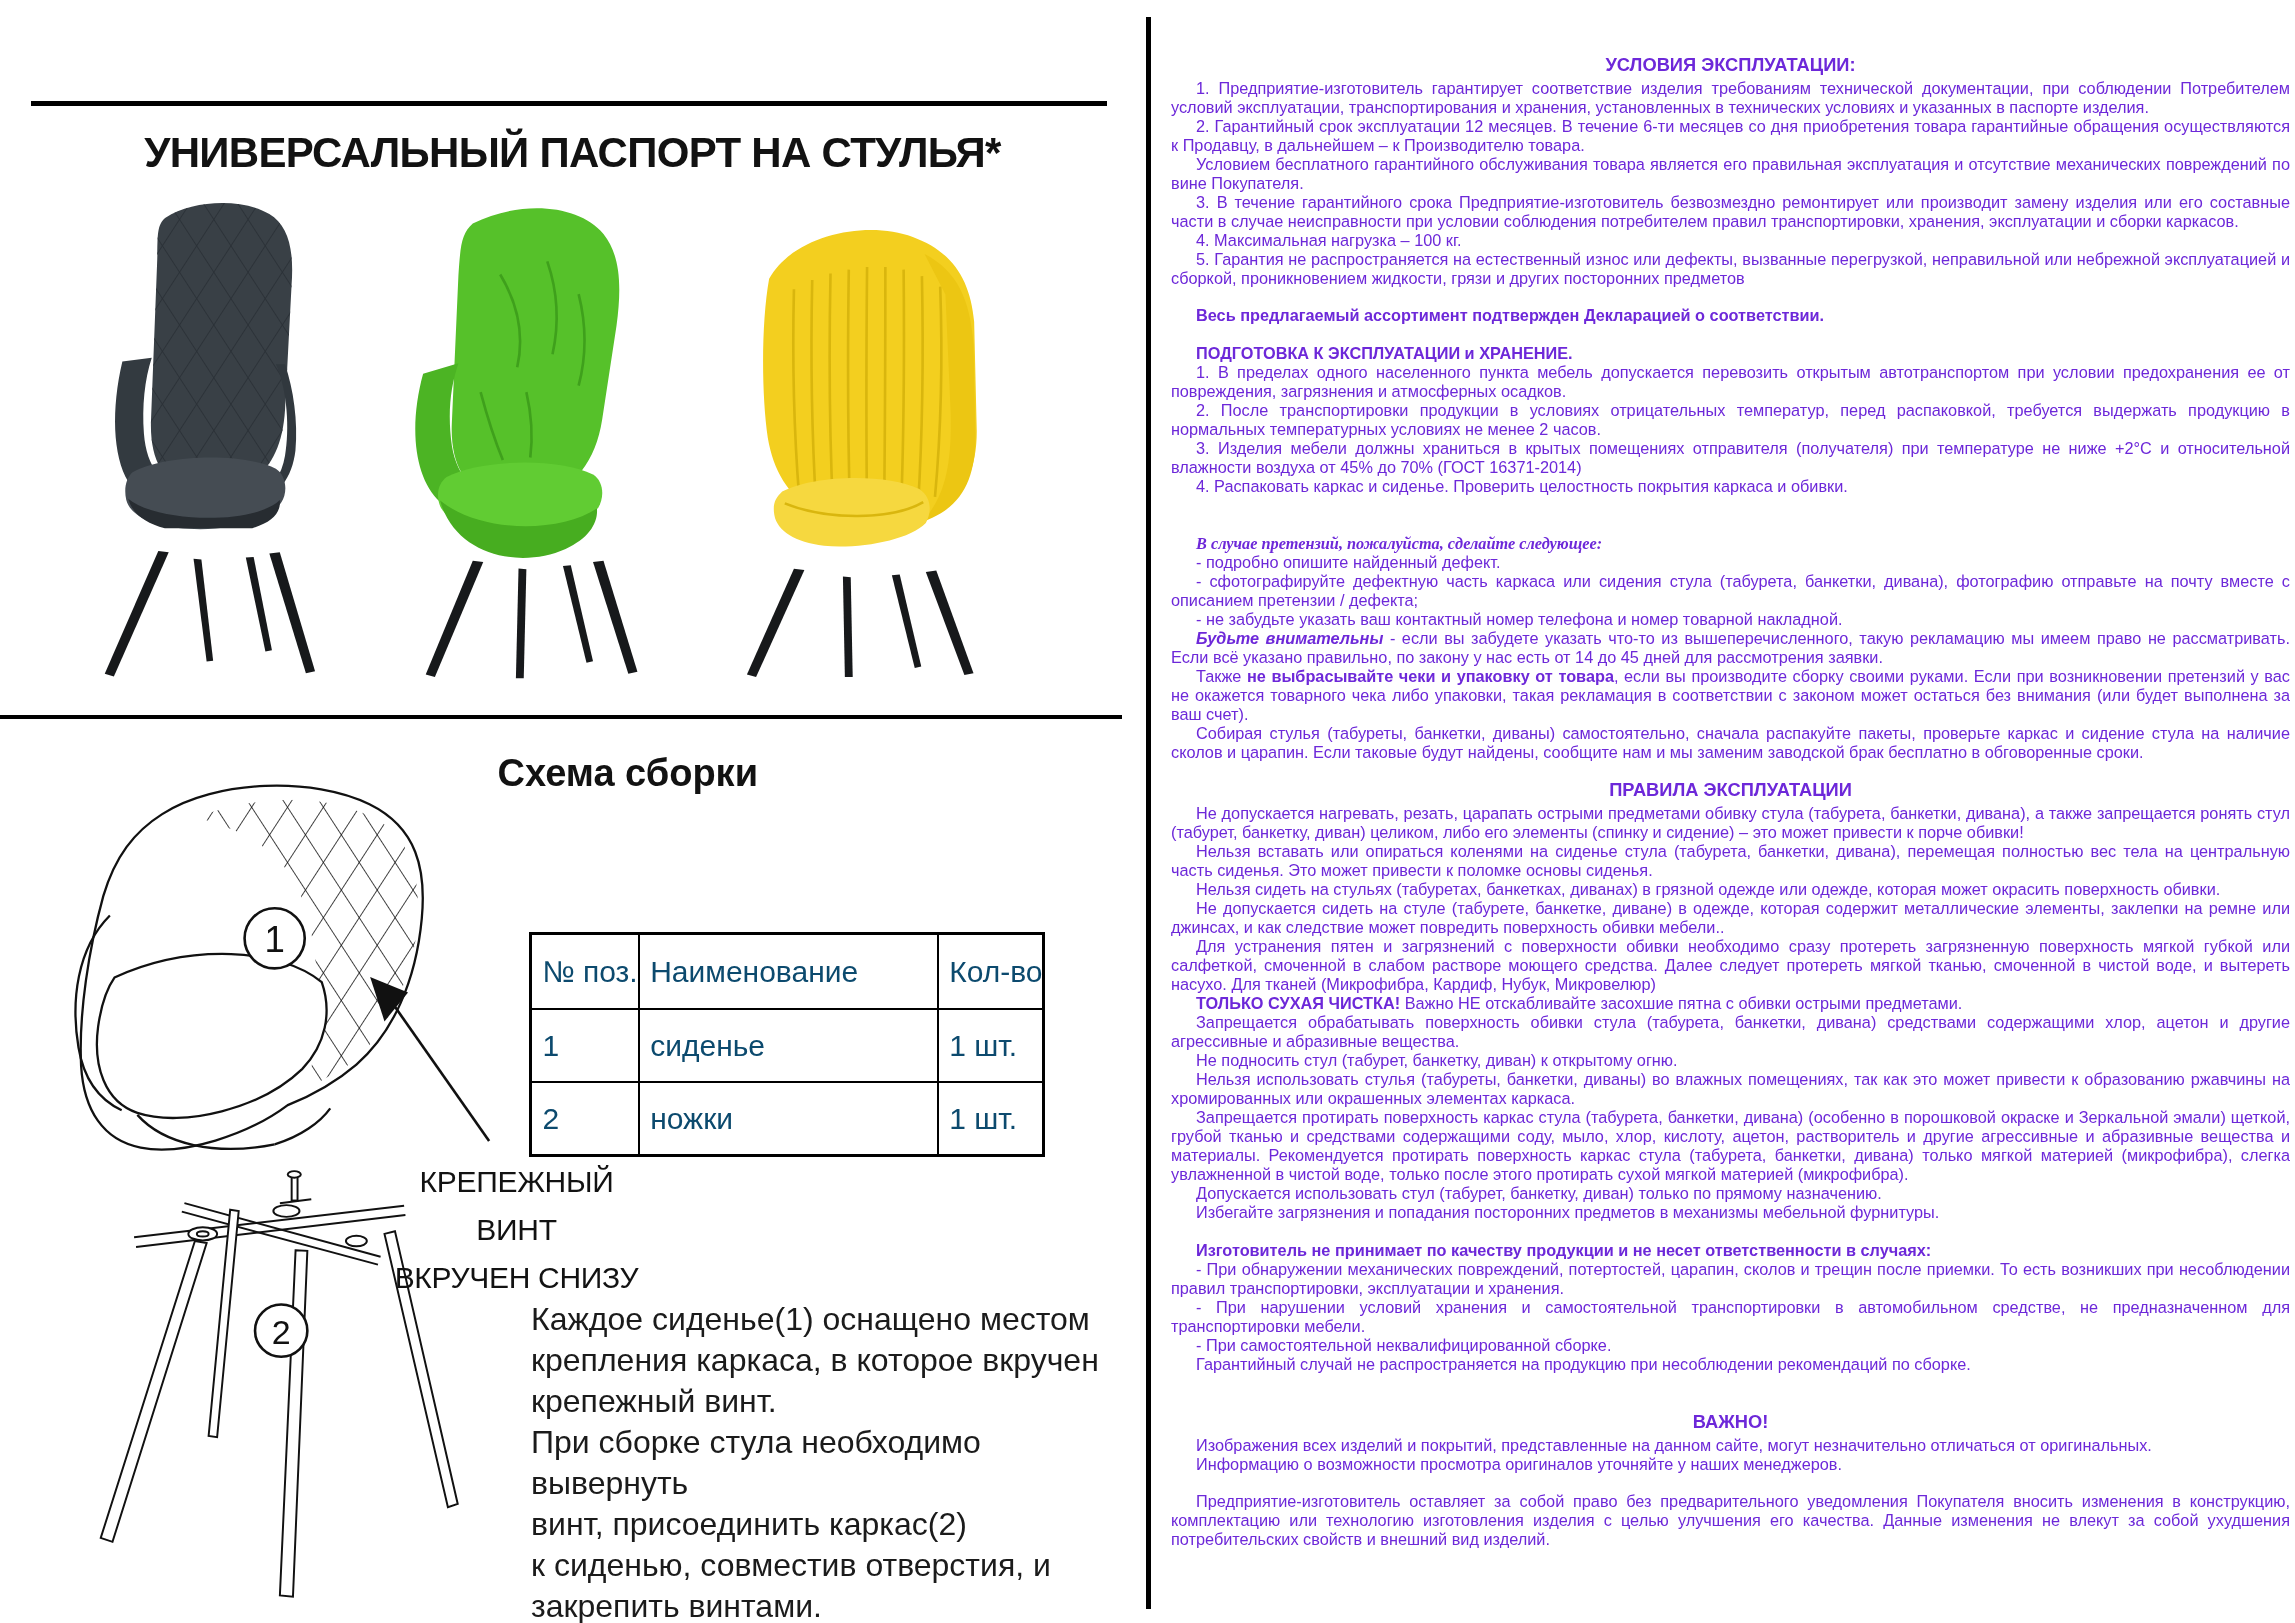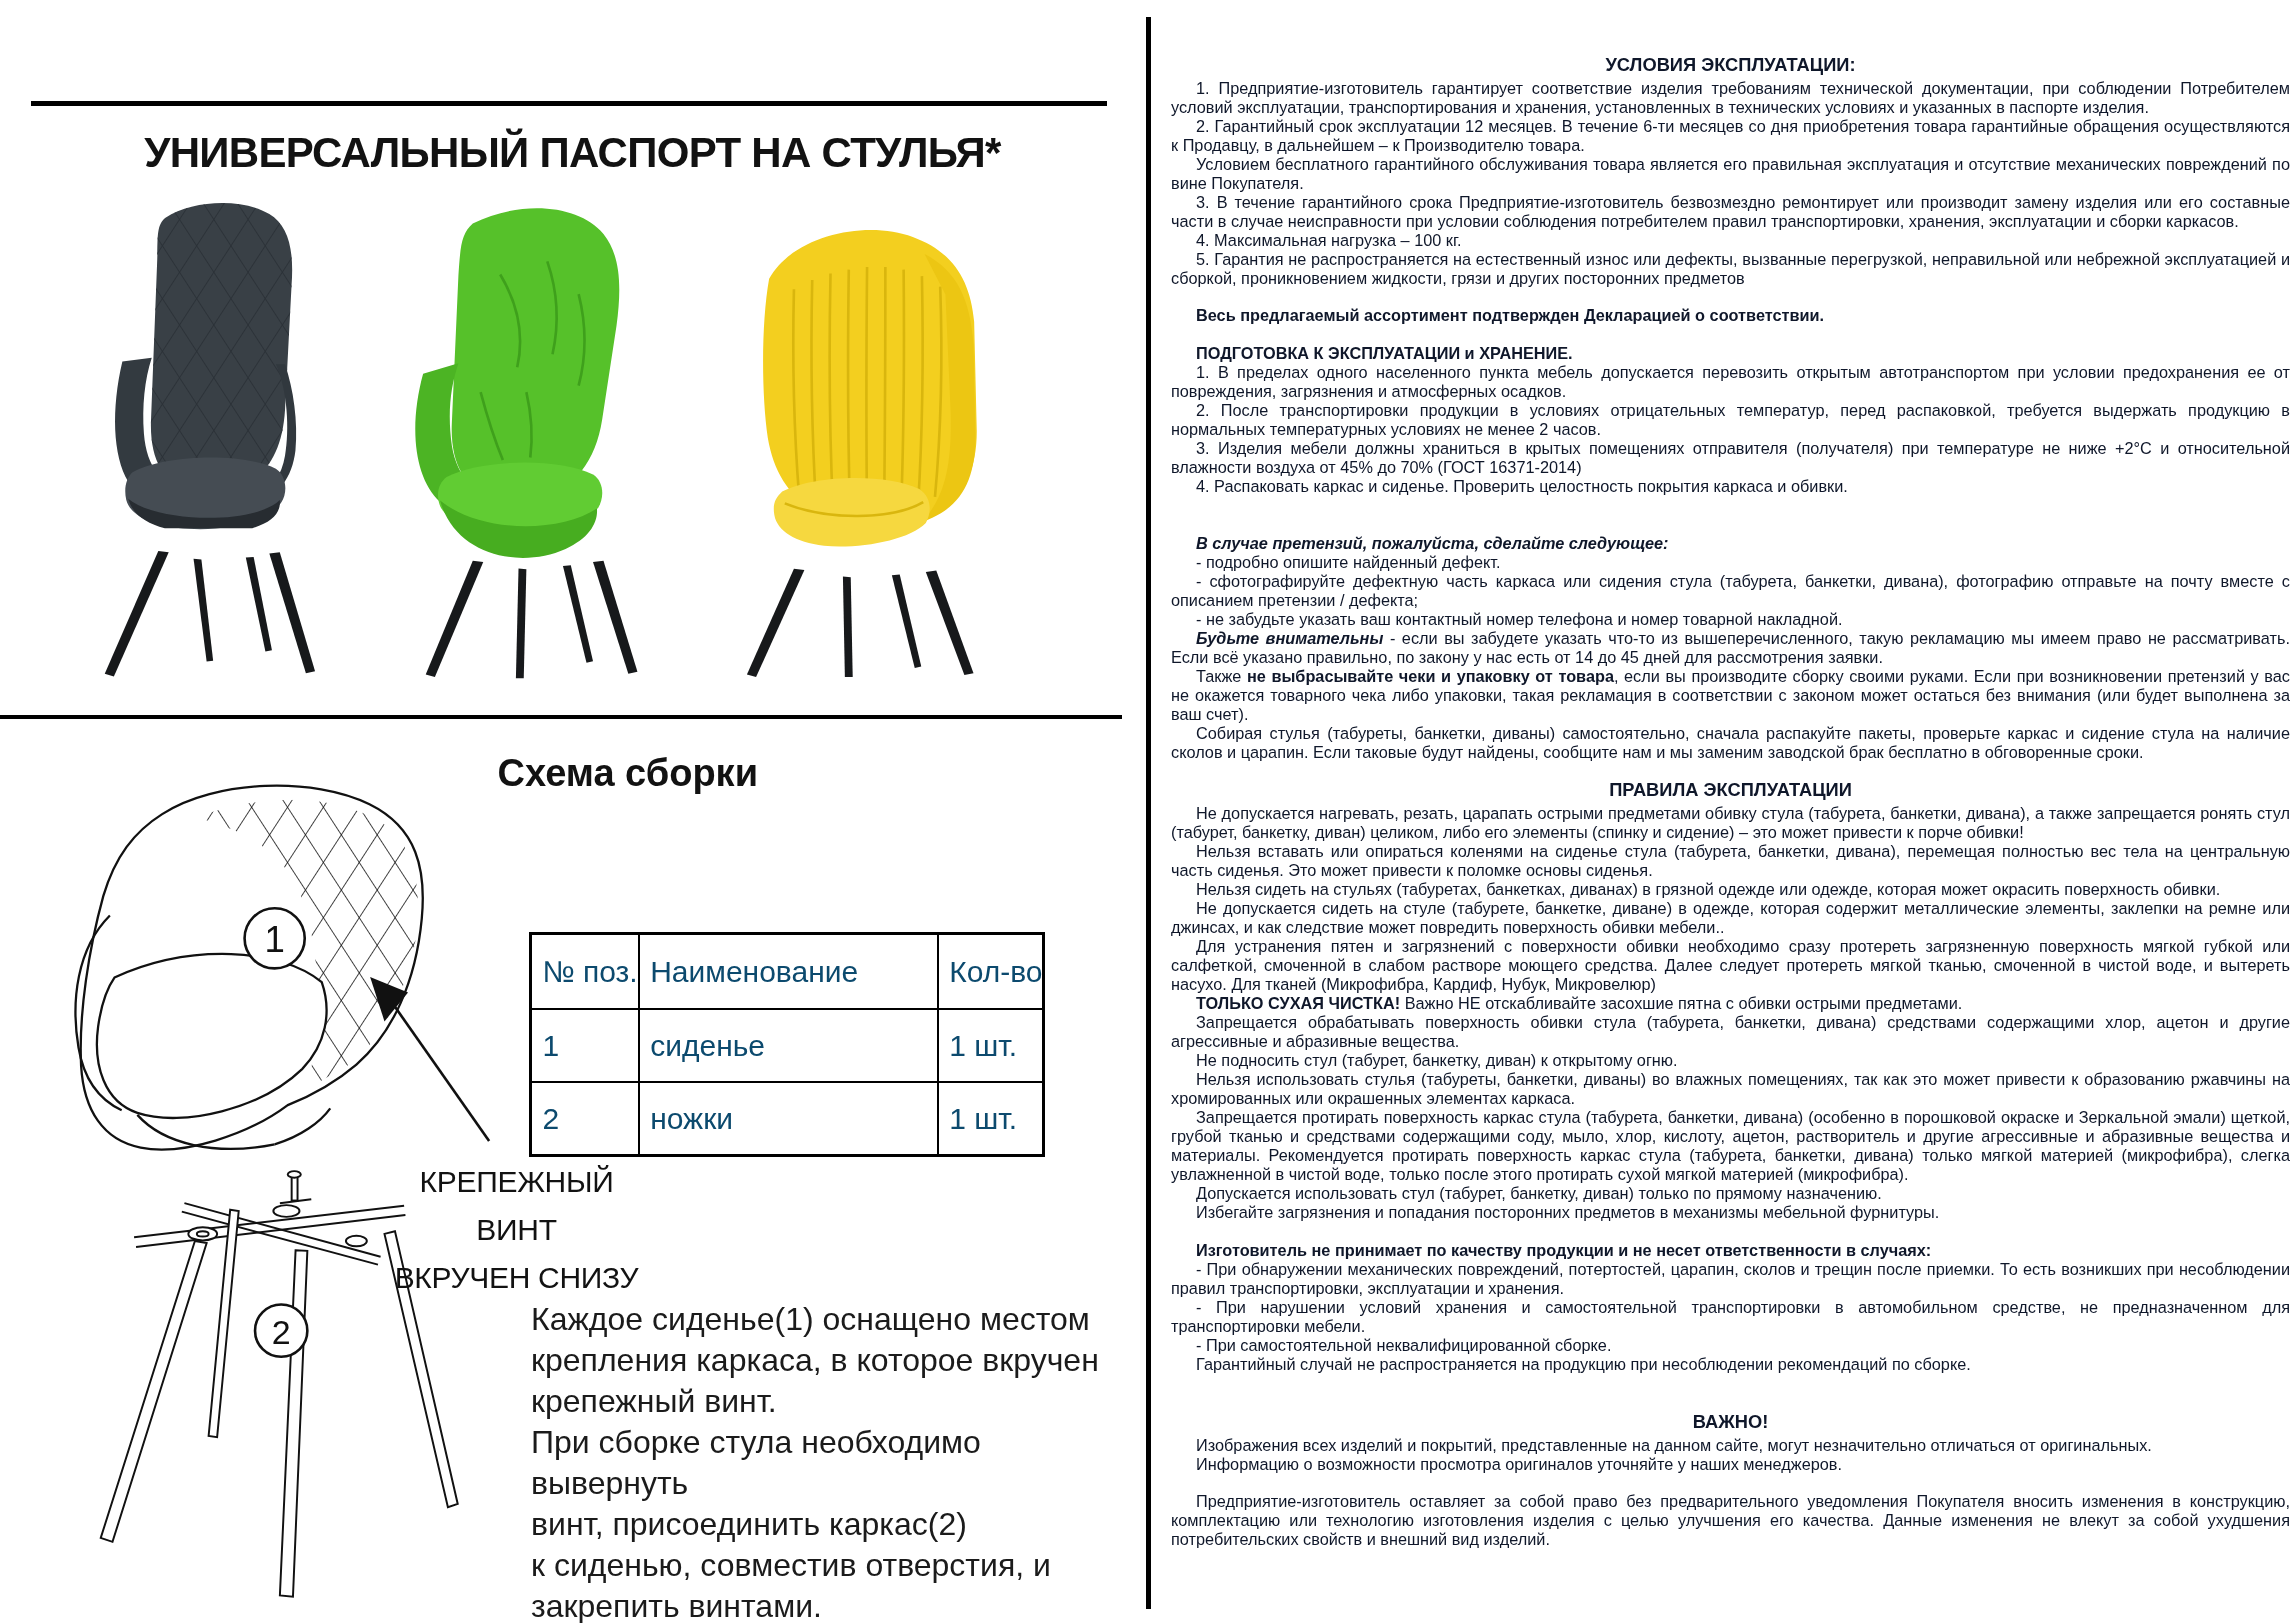--- a/index.html
+++ b/index.html
@@ -29,26 +29,26 @@
   .col-name { width:299px; }
   .col-qty  { width:84px; }
 
   .asm-svg { position:absolute; left:0; top:752px; }
   .fix-label { position:absolute; left:386px; top:1158px; width:261px; text-align:center;
     font-weight:400; font-size:30px; line-height:48px; letter-spacing:-0.3px; }
   .asm-text { position:absolute; left:531px; top:1299px; width:601px;
     font-size:32px; line-height:41px; color:#1b1b1b; }
 
   .right-col { position:absolute; left:1171px; top:55px; width:1119px; height:1558px;
-    overflow:hidden; font-size:16.3px; line-height:19px; color:#0f172a; }
+    overflow:hidden; font-size:16.3px; line-height:19px; color:#6d28d9; }
   .blk { margin:0; }
   .blk-p  { text-align:justify; text-indent:25px; }
   .blk-h1 { text-align:center; font-weight:700; font-size:18.3px; margin-bottom:5.2px; }
   .blk-hb { font-weight:700; text-indent:25px; text-align:justify; }
-  .blk-pi { font-weight:700; font-style:italic; text-indent:25px; }
+  .blk-pi { font-weight:700; font-style:italic; text-indent:25px;font-family:Liberation Serif, serif; }
   .gap1 { margin-top:18.3px; }
   .gap2 { margin-top:38px; }
   .run-b { font-weight:700; }
   .run-bi { font-weight:700; font-style:italic; }
 
   svg { display:block; }
 </style>
 </head>
 <body>
 

